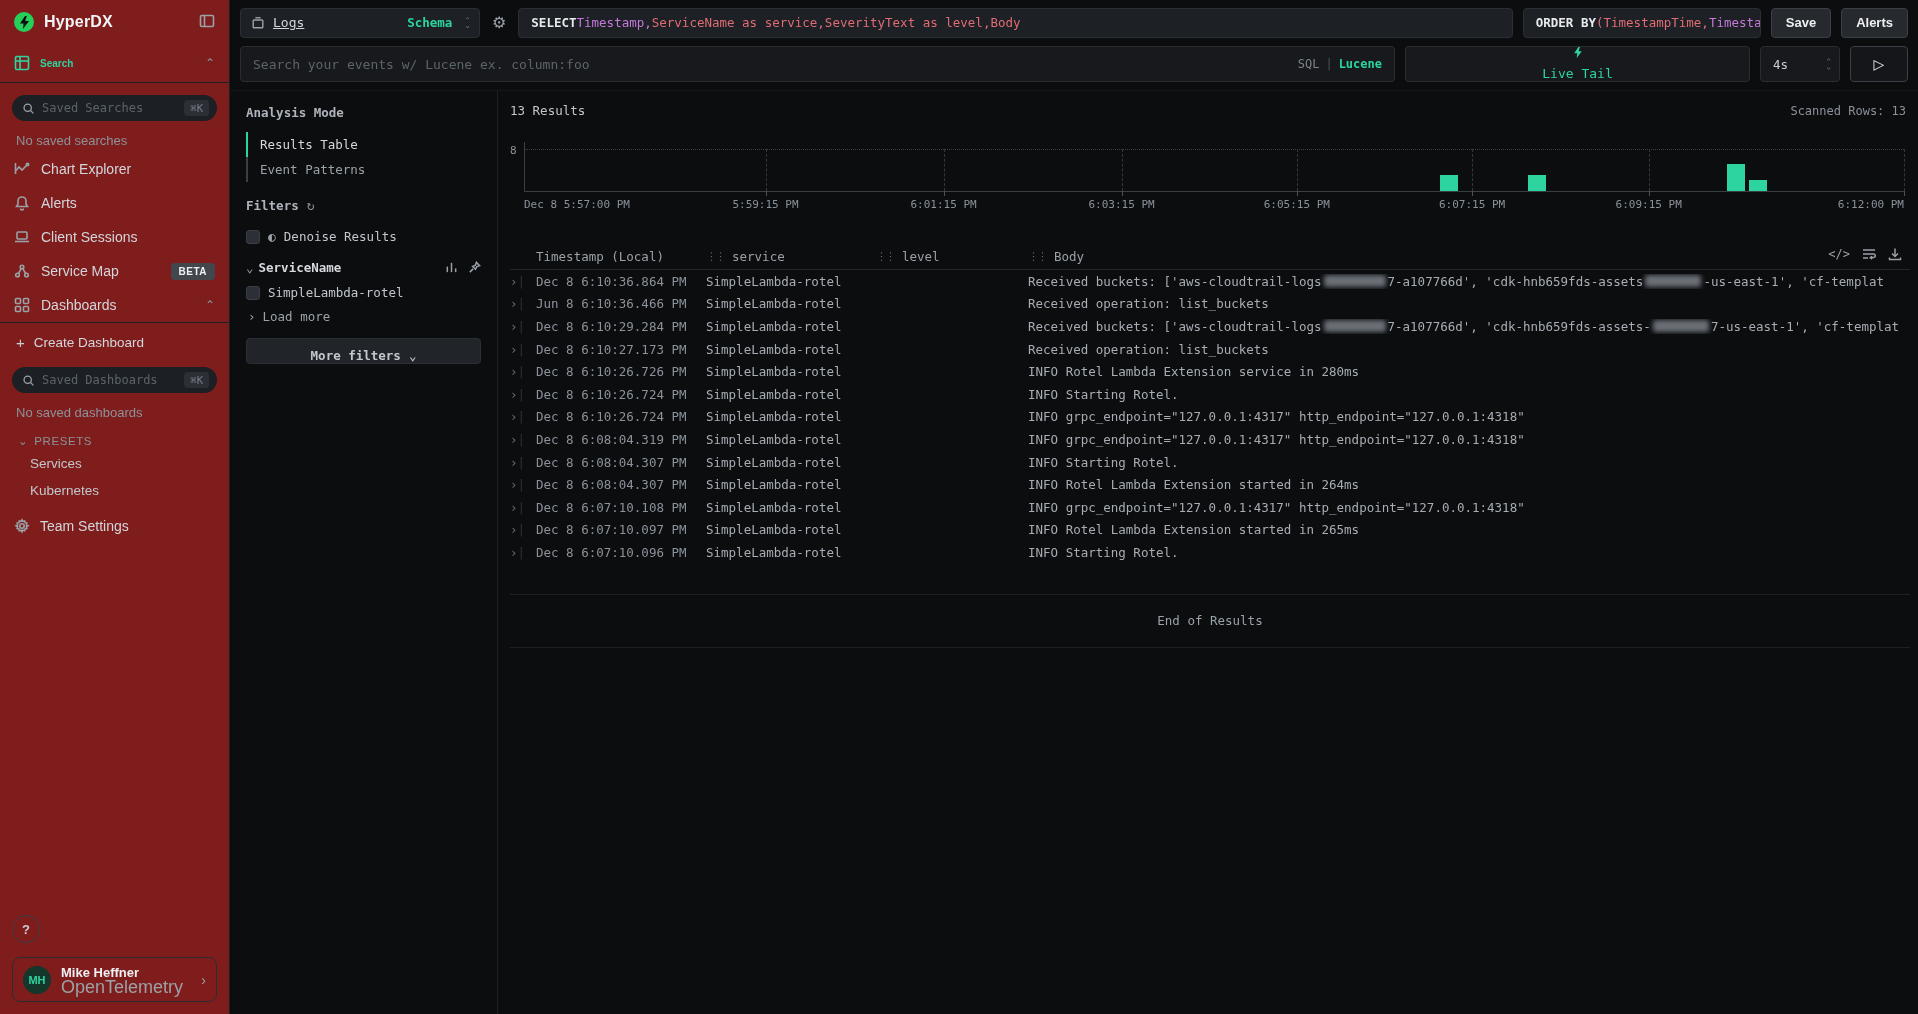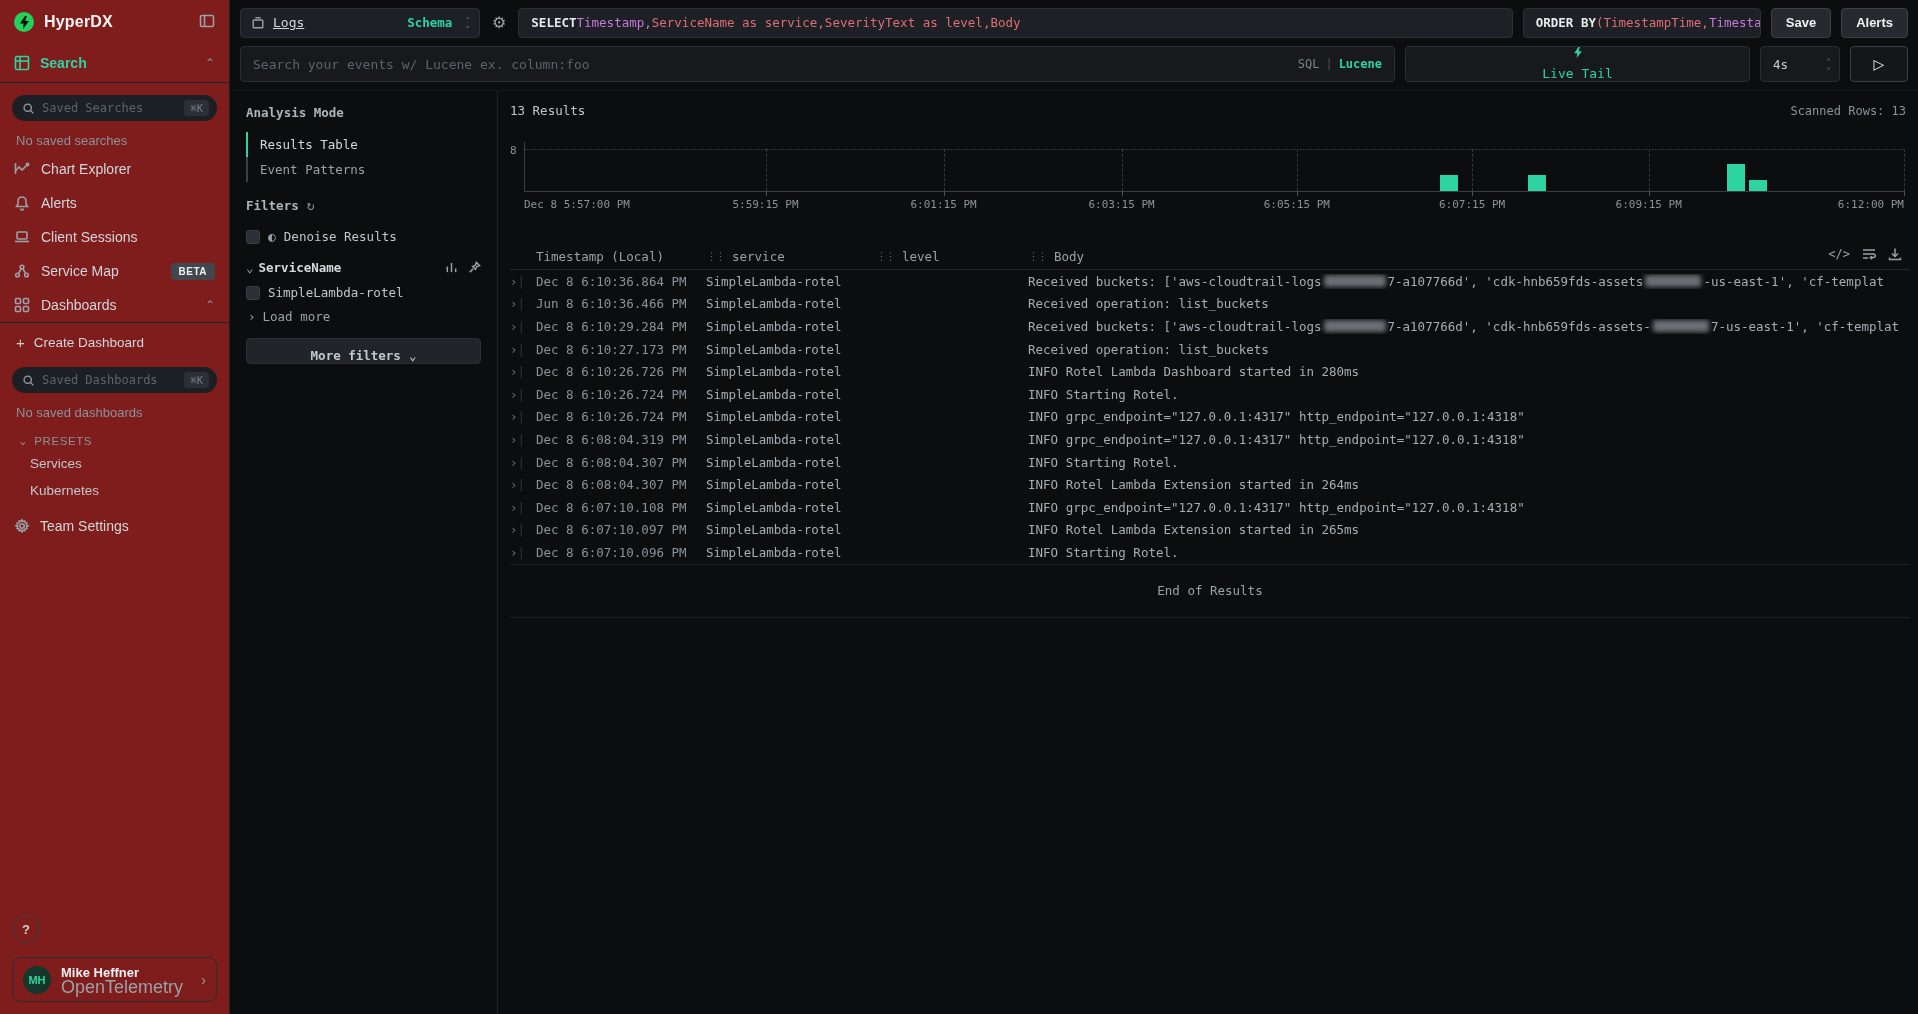--- a/index.html
+++ b/index.html
@@ -9,21 +9,21 @@
   .app { display:flex; width:100%; height:100%; }
 
   
   .sidebar { width:230px; min-width:230px; background:#7f1d1d; border-right:1px solid #1d2125; display:flex; flex-direction:column; position:relative; }
   .logo-row { display:flex; align-items:center; gap:10px; padding:12px 14px; height:44px; }
   .logo-badge { width:20px; height:20px; border-radius:50%; background:#24d05a; display:flex; align-items:center; justify-content:center; }
   .logo-badge svg { width:11px; height:13px; }
   .logo-text { font-weight:bold; font-size:16px; color:#f1f3f5; letter-spacing:.2px; }
   .collapse-icon { margin-left:auto; color:#8b9299; cursor:pointer; }
   .sect-row { display:flex; align-items:center; gap:10px; padding:10px 14px; height:38px; }
-  .sect-row .label { color:#2dd4a0; font-weight:bold; font-size:14px; }
+  .sect-row .label { color:#2dd4a0; font-weight:bold; font-size:10px; }
   .sect-chevron { margin-left:auto; color:#8b9299; font-size:12px; }
   .divider { height:1px; background:#1d2125; }
   .pill-search { margin:12px 12px 0 12px; height:26px; background:#1c1f23; border-radius:14px; display:flex; align-items:center; gap:7px; padding:0 8px 0 10px; }
   .pill-search input { flex:1; background:transparent; border:0; outline:none; color:#c9ced3; font-family:"DejaVu Sans Mono", monospace; font-size:12px; min-width:0; }
   .pill-search input::placeholder { color:#5c646b; }
   .kbd-badge { background:#2c3036; color:#747c84; font-size:10.5px; border-radius:4px; padding:2px 6px; font-family:"DejaVu Sans Mono", monospace; }
   .muted-line { color:#8b9299; font-size:13px; padding:12px 14px 4px 16px; }
   .nav-item { display:flex; align-items:center; gap:11px; padding:8px 14px; height:34px; color:#d2d6da; font-size:14px; cursor:pointer; }
   .nav-item svg { width:16px; height:16px; stroke:#9aa1a7; fill:none; stroke-width:1.6; }
   .beta-badge { margin-left:auto; background:#42474e; color:#eef0f2; font-size:10px; font-weight:bold; letter-spacing:.5px; padding:3px 8px; border-radius:4px; }
@@ -112,21 +112,21 @@
   .thead-icons .ticon { cursor:pointer; font-size:12px; }
   .thead-icons svg { width:14px; height:14px; stroke:#9aa1a7; fill:none; stroke-width:1.5; }
   .trow { display:flex; align-items:center; height:22.6px; font-size:12.5px; cursor:pointer; }
   .trow .expand { color:#6a7178; width:14px; }
   .trow .vbar { color:#2e3338; margin-right:10px; }
   .cell-ts { color:#8b9299; }
   .cell-service { color:#a7adb3; }
   .cell-body { color:#a7adb3; white-space:nowrap; overflow:hidden; }
   .redacted { display:inline-block; height:12px; background:#6b7076; border-radius:2px; filter:blur(2.5px); vertical-align:middle; margin:0 2px; }
 
-  .end-band { margin-top:0; border-top:1px solid #1d2125; border-bottom:1px solid #1d2125; height:54px; display:flex; align-items:center; justify-content:center; color:#9aa1a7; font-size:12.5px; }
+  .end-band { margin-top:30px; border-top:1px solid #1d2125; border-bottom:1px solid #1d2125; height:54px; display:flex; align-items:center; justify-content:center; color:#9aa1a7; font-size:12.5px; }
 
   svg.sicon { width:16px; height:16px; stroke:#9aa1a7; fill:none; stroke-width:1.6; }
   svg.green-stroke { stroke:#2dd4a0; }
 </style>
 </head>
 <body>
 
 <div class="app">
 
   <div class="sidebar">
@@ -456,21 +456,21 @@
                 <span class="col-ts cell-ts">Dec 8 6:10:27.173 PM</span>
                 <span class="col-service cell-service">SimpleLambda-rotel</span>
                 <span class="col-level"></span>
                 <span class="col-body cell-body">Received operation: list_buckets</span>
               </div>
               <div class="trow">
                 <span class="col-chevron"><span class="expand">›</span><span class="vbar">|</span></span>
                 <span class="col-ts cell-ts">Dec 8 6:10:26.726 PM</span>
                 <span class="col-service cell-service">SimpleLambda-rotel</span>
                 <span class="col-level"></span>
-                <span class="col-body cell-body">INFO Rotel Lambda Dashboard started in 280ms</span>
+                <span class="col-body cell-body">INFO Rotel Lambda Extension service in 280ms</span>
               </div>
               <div class="trow">
                 <span class="col-chevron"><span class="expand">›</span><span class="vbar">|</span></span>
                 <span class="col-ts cell-ts">Dec 8 6:10:26.724 PM</span>
                 <span class="col-service cell-service">SimpleLambda-rotel</span>
                 <span class="col-level"></span>
                 <span class="col-body cell-body">INFO Starting Rotel.</span>
               </div>
               <div class="trow">
                 <span class="col-chevron"><span class="expand">›</span><span class="vbar">|</span></span>

